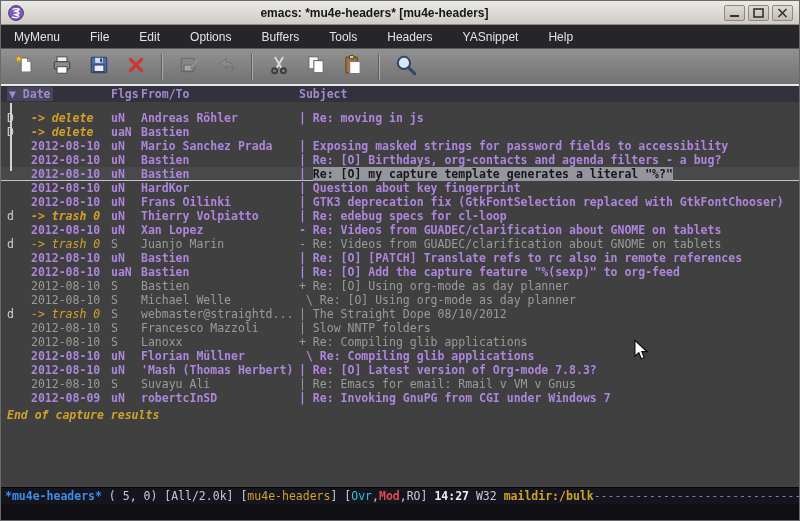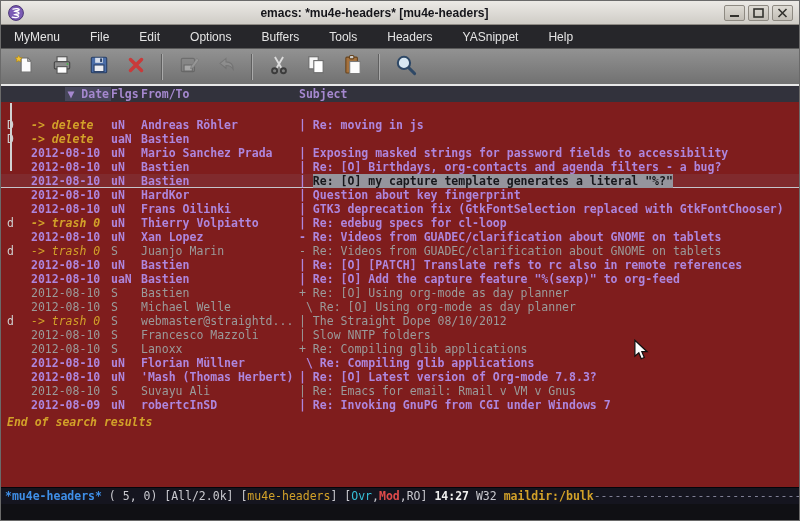--- a/index.html
+++ b/index.html
@@ -30,28 +30,28 @@
              display:flex; align-items:center; padding:0 8px; }
   .tool-btn { width:32px; height:30px; display:inline-flex; align-items:center; justify-content:center;
               border-radius:3px; margin-right:5px; }
   .tool-btn.disabled { opacity:.38; filter:grayscale(100%); }
   .tool-sep { width:2px; height:26px; margin:0 10px 0 4px;
               background:#5f5f5f; border-right:1px solid #aaa; }
 
   
   .header-line { height:16px; background:#32323c; display:flex; align-items:center;
                  padding-left:6px; font-size:11.5px; font-weight:bold; color:#a588cf; white-space:pre; }
-  .h-date { width:104px;text-align:right; }
+  .h-date { width:104px; }
   .sort-box { background:#46465a; padding:0 2px; }
   .h-flags { width:30px; }
   .h-from { width:158px; }
   .h-subject { flex:1; }
 
   
-  .buffer { position:relative; height:385px; background:#7f1d1d; overflow:hidden; padding-top:16px; }
+  .buffer { position:relative; height:385px; background:#404040; overflow:hidden; padding-top:9px; }
   .msg-row { display:flex; height:14px; line-height:14px; font-size:11.5px;
              padding-left:6px; white-space:pre; cursor:default; }
   .msg-row.unread { color:#ae86dd; font-weight:bold; }
   .msg-row.read { color:#9b9b9b; font-weight:normal; }
   .c-mark { width:24px; color:#cfcfcf; font-weight:normal; }
   .c-date { width:80px; }
   .c-date.action { color:#d2a129; font-style:italic; }
   .c-flags { width:30px; }
   .c-from { width:158px; overflow:hidden; }
   .c-tail { flex:1; overflow:hidden; }
@@ -222,21 +222,21 @@
         <div class="msg-row read"><span class="c-mark"></span><span class="c-date">2012-08-10</span><span class="c-flags">S</span><span class="c-from">Bastien</span><span class="c-tail"><span class="thread">+ </span><span class="subj">Re: [O] Using org-mode as day planner</span></span></div>
         <div class="msg-row read"><span class="c-mark"></span><span class="c-date">2012-08-10</span><span class="c-flags">S</span><span class="c-from">Michael Welle</span><span class="c-tail"><span class="thread"> \ </span><span class="subj">Re: [O] Using org-mode as day planner</span></span></div>
         <div class="msg-row read"><span class="c-mark">d</span><span class="c-date action">-&gt; trash 0</span><span class="c-flags">S</span><span class="c-from">webmaster@straightd...</span><span class="c-tail"><span class="thread">| </span><span class="subj">The Straight Dope 08/10/2012</span></span></div>
         <div class="msg-row read"><span class="c-mark"></span><span class="c-date">2012-08-10</span><span class="c-flags">S</span><span class="c-from">Francesco Mazzoli</span><span class="c-tail"><span class="thread">| </span><span class="subj">Slow NNTP folders</span></span></div>
         <div class="msg-row read"><span class="c-mark"></span><span class="c-date">2012-08-10</span><span class="c-flags">S</span><span class="c-from">Lanoxx</span><span class="c-tail"><span class="thread">+ </span><span class="subj">Re: Compiling glib applications</span></span></div>
         <div class="msg-row unread"><span class="c-mark"></span><span class="c-date">2012-08-10</span><span class="c-flags">uN</span><span class="c-from">Florian Müllner</span><span class="c-tail"><span class="thread"> \ </span><span class="subj">Re: Compiling glib applications</span></span></div>
         <div class="msg-row unread"><span class="c-mark"></span><span class="c-date">2012-08-10</span><span class="c-flags">uN</span><span class="c-from">'Mash (Thomas Herbert)</span><span class="c-tail"><span class="thread">| </span><span class="subj">Re: [O] Latest version of Org-mode 7.8.3?</span></span></div>
         <div class="msg-row read"><span class="c-mark"></span><span class="c-date">2012-08-10</span><span class="c-flags">S</span><span class="c-from">Suvayu Ali</span><span class="c-tail"><span class="thread">| </span><span class="subj">Re: Emacs for email: Rmail v VM v Gnus</span></span></div>
         <div class="msg-row unread"><span class="c-mark"></span><span class="c-date">2012-08-09</span><span class="c-flags">uN</span><span class="c-from">robertcInSD</span><span class="c-tail"><span class="thread">| </span><span class="subj">Re: Invoking GnuPG from CGI under Windows 7</span></span></div>
       </div>
-    <div class="end-results">End of search results</div>
+    <div class="end-results">End of capture results</div>
     <div class="scrollbar">
       <div class="thumb"></div>
     </div>
   </div>
 
   <div class="modeline"><span class="ml-buffer">*mu4e-headers* </span><span class="ml-plain">( 5, 0) </span><span class="ml-plain">[All/2.0k] </span><span class="ml-plain">[</span><span class="ml-mode">mu4e-headers</span><span class="ml-plain">] [</span><span class="ml-ovr">Ovr</span><span class="ml-plain">,</span><span class="ml-mod">Mod</span><span class="ml-plain">,</span><span class="ml-ro">RO</span><span class="ml-plain">] </span><span class="ml-time">14:27 </span><span class="ml-plain">W32 </span><span class="ml-dir">maildir:/bulk</span><span class="ml-dashes">--------------------------------------</span></div>
 
   <div class="echo"></div>
 
   <svg class="cursor" width="16" height="22" viewBox="0 0 12 18">

